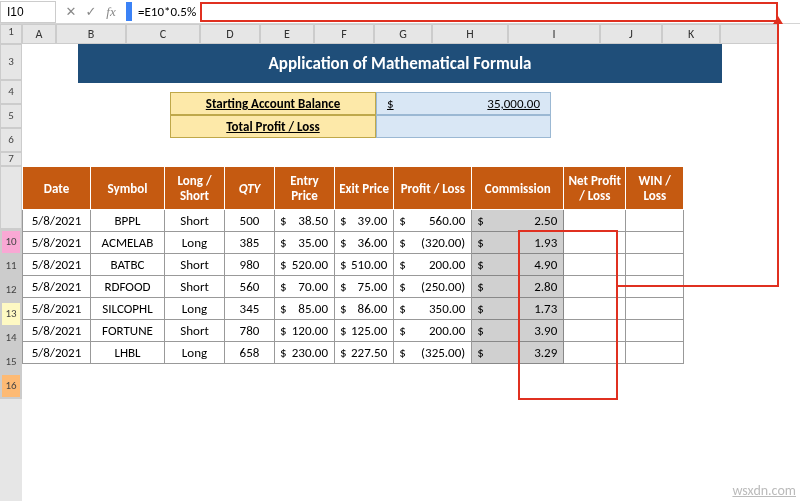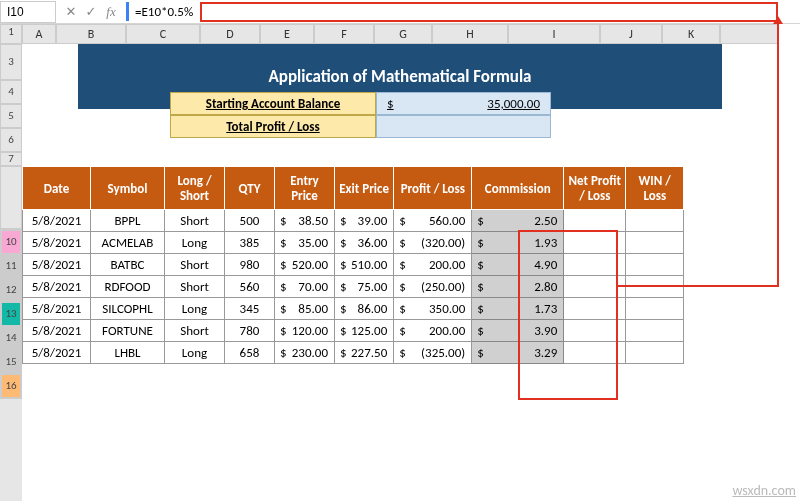--- a/index.html
+++ b/index.html
@@ -2,24 +2,24 @@
 <html><head>
 <meta charset="utf-8">
 <style>
 * { box-sizing: border-box; margin: 0; padding: 0; }
 body { font-family: Calibri, Arial, sans-serif; font-size: 13px; background: #fff; position: relative; width: 800px; height: 501px; overflow: hidden; }
 .formula-bar { display: flex; align-items: center; height: 24px; border-bottom: 1px solid #d4d4d4; background: #fff; }
 .namebox { width: 56px; height: 22px; padding: 2px 6px; border: 1px solid #ccc; background: #fff; font-size: 12px; }
 .fb-btns { display: flex; gap: 2px; padding: 0 6px; color: #888; }
 .fb-btn { width: 18px; text-align: center; cursor: pointer; font-size: 13px; }
 .fx { font-style: italic; font-family: 'Times New Roman', serif; }
-.formula-input { flex: 1; padding: 2px 6px; font-size: 13px; border-left: 3px solid #3b82f6; }
+.formula-input { flex: 1; padding: 2px 6px; font-size: 13px; border-left: 6px solid #3b82f6; }
 .grid { display: grid; grid-template-columns: 22px 34px 70px 74px 60px 54px 60px 58px 76px 92px 62px 58px 58px; }
 .colhdr, .rowhdr { background: #e6e6e6; border: 1px solid #ccc; text-align: center; font-size: 12px; color: #333; padding: 2px 0; }
-.title-section { background: #1f4e79; color: #fff; font-weight: bold; font-size: 17px; text-align: center; padding: 21px; border: 1px solid #1f4e79; margin-left: 56px; margin-right: 20px; }
+.title-section { background: #1f4e79; color: #fff; font-weight: bold; font-size: 17px; text-align: center; padding: 8px; border: 1px solid #1f4e79; margin-left: 56px; margin-right: 20px; }
 .summary { margin: 8px 0 8px 170px; }
 .summary-row { display: flex; text-decoration: underline; }
 .summary-label { width: 206px; background: #fde9a9; border: 1px solid #bfa84a; text-align: center; font-weight: bold; padding: 3px; font-size: 13px; }
 .summary-val { width: 175px; background: #d9e7f5; border: 1px solid #9bb8d3; padding: 3px 10px; display: flex; justify-content: space-between; font-size: 13px; }
 .tbl { border-collapse: collapse; }
 .tbl th { background: #c55a11; color: #fff; font-weight: bold; text-align: center; padding: 6px 4px; border: 1px solid #fff; font-size: 13px; vertical-align: middle; }
 .tbl td { border: 1px solid #999; padding: 3px 6px; font-size: 13px; height: 22px; text-align: center; background: #fff; }
 .tbl td.sel { background: #d0d0d0; border: 1px solid #888; }
 .tbl td.money { text-align: right; position: relative; padding-left: 16px; }
 .tbl td.money .cur { position: absolute; left: 5px; }
@@ -64,21 +64,21 @@
   <div style="height:36px;line-height:34px">3</div>
   <div style="height:24px;line-height:22px">4</div>
   <div style="height:24px;line-height:22px">5</div>
   <div style="height:24px;line-height:22px">6</div>
   <div style="height:14px;line-height:12px">7</div>
   <div style="height:63px"></div>
   <div id="data-row-hdrs">
       <div class="sel" style="height: 24px; line-height: 22px; background: #f9a8d4;">10</div>
       <div class="sel" style="height: 24px; line-height: 22px; background: rgb(204, 204, 204);">11</div>
       <div class="sel" style="height: 24px; line-height: 22px; background: rgb(204, 204, 204);">12</div>
-      <div class="sel" style="height: 24px; line-height: 22px; background: #14b8a6;">13</div>
+      <div class="sel" style="height: 24px; line-height: 22px; background: #fef9c3;">13</div>
       <div class="sel" style="height: 24px; line-height: 22px; background: rgb(204, 204, 204);">14</div>
       <div class="sel" style="height: 24px; line-height: 22px; background: rgb(204, 204, 204);">15</div>
       <div class="sel" style="height: 24px; line-height: 22px; background: #fdba74;">16</div>
     </div>
 </div>
 
 <div style="position:absolute;left:22px;top:44px;right:58px">
   <div class="title-section">Application of Mathematical Formula</div>
 </div>
 
@@ -101,21 +101,21 @@
     </div>
 </div>
 
 <div style="position:absolute;left:22px;top:166px">
   <table class="tbl">
     <thead>
         <tr id="hdr-row">
           <th style="width: 68px; margin-left: 16px;">Date</th>
           <th style="width: 74px;">Symbol</th>
           <th style="width: 60px;">Long / Short</th>
-          <th style="width: 50px;">QTY</th>
+          <th style="width: 50px; font-style: italic;">QTY</th>
           <th style="width: 60px;">Entry Price</th>
           <th style="width: 58px;">Exit Price</th>
           <th style="width: 78px;">Profit / Loss</th>
           <th style="width: 92px;">Commission</th>
           <th style="width: 62px;">Net Profit / Loss</th>
           <th style="width: 58px;">WIN / Loss</th>
         </tr>
       </thead>
     <tbody id="data-body">
         <tr>

